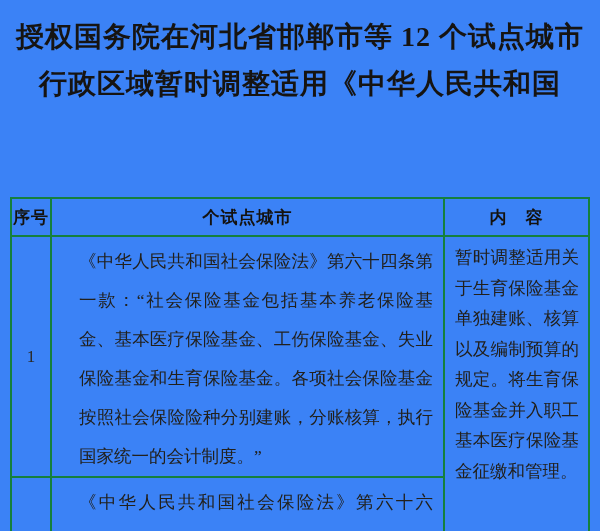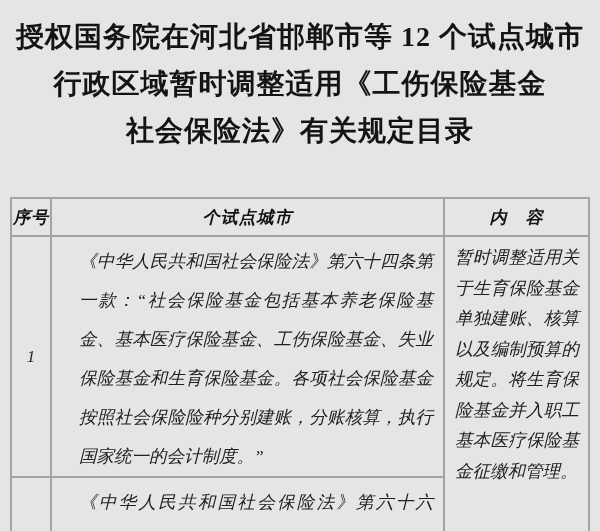--- a/index.html
+++ b/index.html
@@ -6,21 +6,21 @@
   html, body {
     width: 600px; height: 531px;
     background: #fbfbf9;
     font-family: "Liberation Serif", "DejaVu Serif", serif;
     color: #1d1c1a;
     overflow: hidden;
   }
   .page {
     position: relative;
     width: 600px; height: 531px;
-    background: #e5e5e5;
+    background: #3b82f6;
   }
   
   .title {
     position: absolute;
     top: 13px; left: 0;
     width: 600px;
     text-align: center;
     font-weight: bold;
     font-size: 28px;
     line-height: 47px;
@@ -29,22 +29,21 @@
   }
   
   .regulation-table {
     position: absolute;
     top: 197px; left: 10px;
     width: 578px;
     border-collapse: collapse;
     table-layout: fixed;
   }
   .regulation-table td {
-    border: 2px solid #a3a3a3;
-    font-style: italic;
+    border: 2px solid #15803d;
   }
   .col-index   { width: 40px;  }
   .col-provision { width: 393px; }
   .col-content { width: 145px; }
 
   .head-row td {
     height: 38px;
     font-family: "Liberation Sans", "DejaVu Sans", sans-serif;
     font-weight: bold;
     font-size: 17px;
@@ -82,22 +81,21 @@
     margin-top: 38px;
   }
 </style>
 </head>
 <body>
 
 <div class="page">
 
   <div class="title">
     <div class="title-line">授权国务院在河北省邯郸市等 12 个试点城市</div>
-    <div class="title-line">行政区域暂时调整适用《工伤保险基金</div>
-    <div class="title-line">社会保险法》有关规定目录</div>
+    <div class="title-line">行政区域暂时调整适用《中华人民共和国</div>
   </div>
 
   <table class="regulation-table">
     <colgroup>
       <col class="col-index">
       <col class="col-provision">
       <col class="col-content">
     </colgroup>
     <tbody>
       <tr class="head-row">

